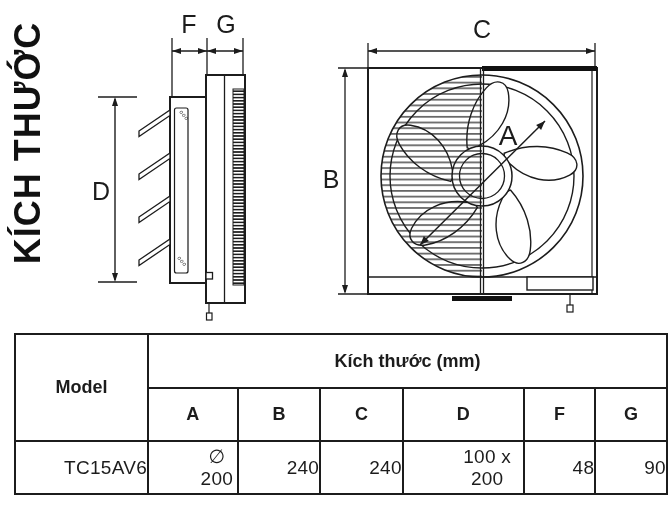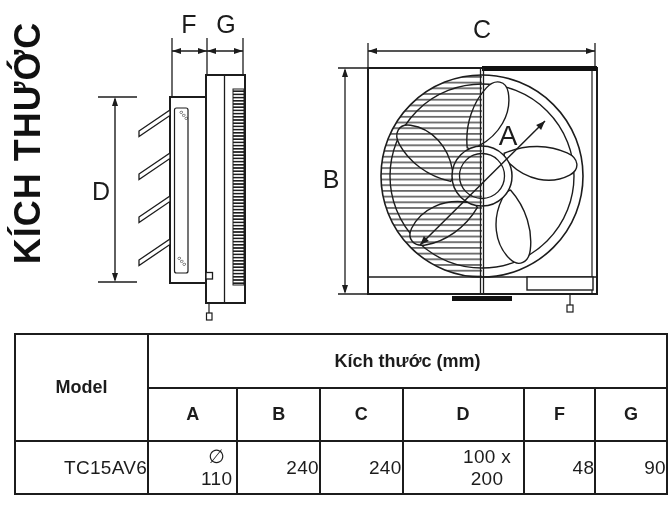--- a/index.html
+++ b/index.html
@@ -188,21 +188,21 @@
     <tr class="row-h2">
       <th>A</th>
       <th>B</th>
       <th>C</th>
       <th>D</th>
       <th>F</th>
       <th>G</th>
     </tr>
     <tr class="row-h3">
       <td>TC15AV6</td>
-      <td>∅ 110</td>
+      <td>∅ 200</td>
       <td>240</td>
       <td>240</td>
       <td>100 x 200</td>
       <td>48</td>
       <td>90</td>
     </tr>
   </tbody>
     </table>
 
 </div>

